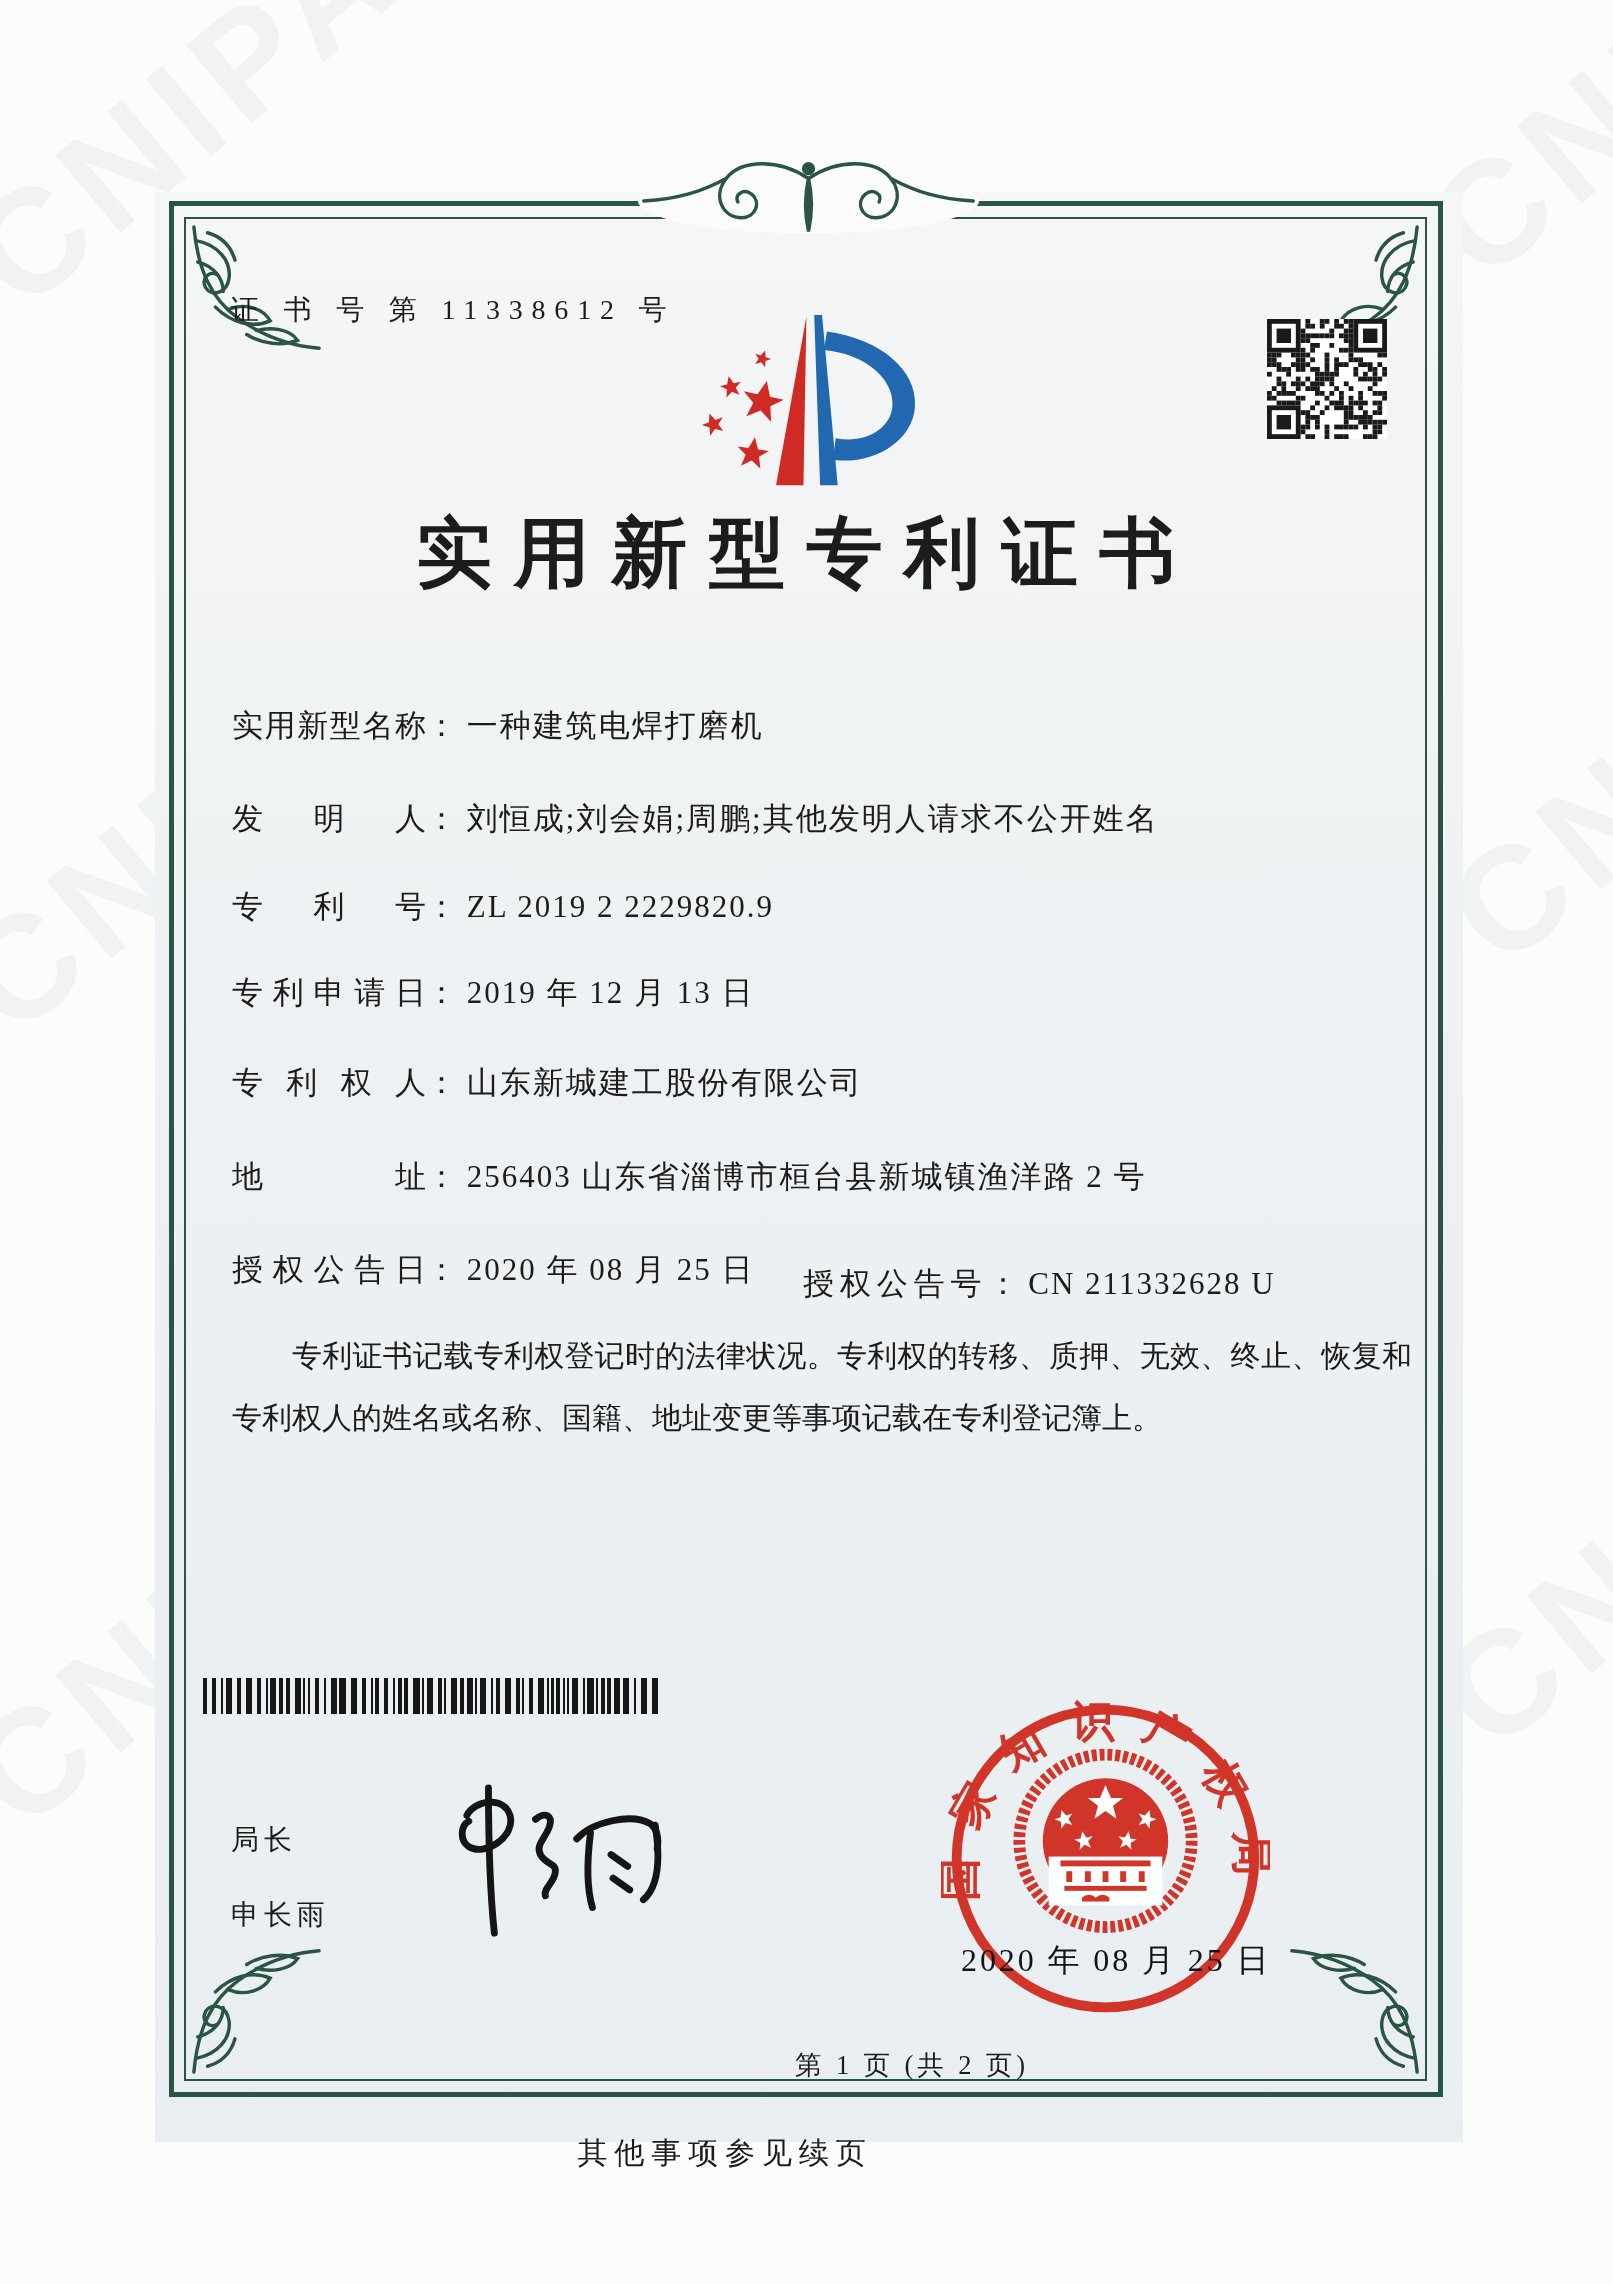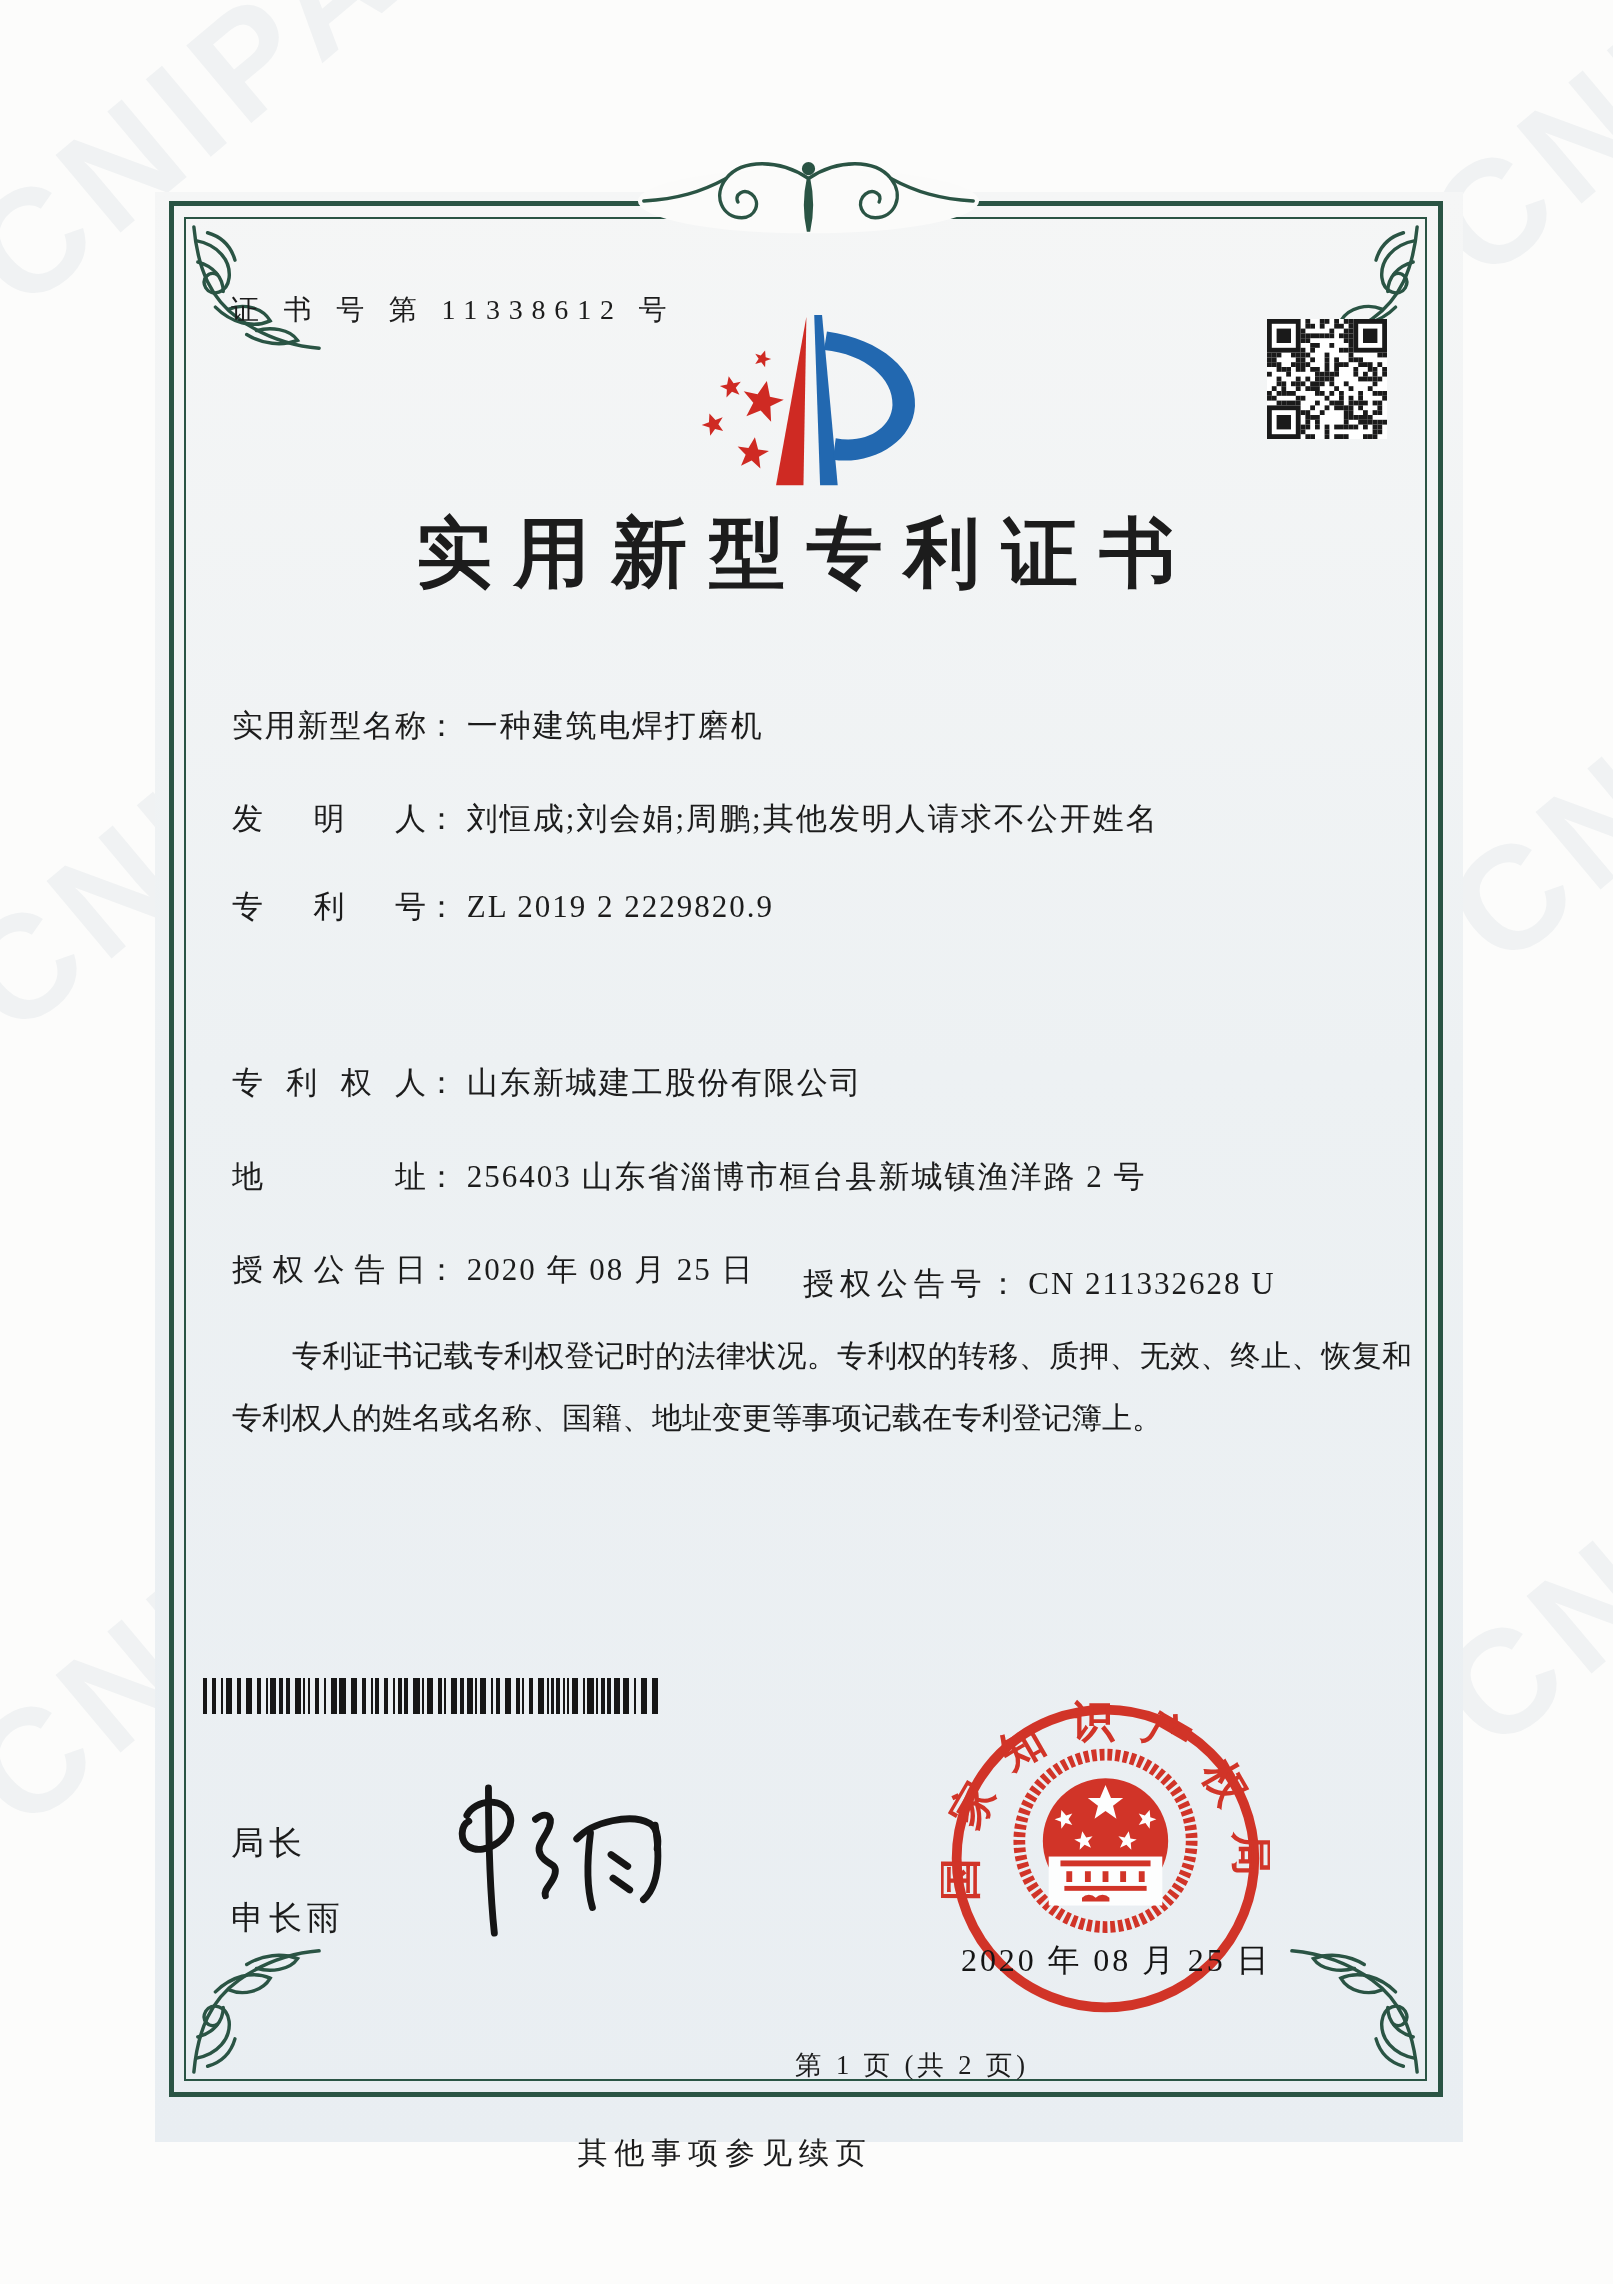--- a/index.html
+++ b/index.html
@@ -34,21 +34,21 @@
   .grant-pair .glabel{letter-spacing:5.9px;}
   
   .body-text{position:absolute;left:232px;top:1325px;width:1180px;
              font-size:30px;line-height:62px;text-align:justify;}
   .body-text p{margin:0;text-indent:2em;}
   
   .barcode{position:absolute;left:203px;top:1678px;width:453px;height:36px;
            display:flex;align-items:stretch;}
   .barcode div{height:100%;}
   
-  .dtitle,.dname{position:absolute;left:231px;font-size:33px;letter-spacing:4.9px;
+  .dtitle,.dname{position:absolute;left:231px;font-size:28px;letter-spacing:4.9px;
         font-family:"Liberation Sans","DejaVu Sans",sans-serif;font-weight:500;}
   .dtitle{top:1821px;}
   .dname{top:1896px;}
   .signature{position:absolute;left:410px;top:1776px;}
   
   .seal{position:absolute;left:941px;top:1694px;opacity:.94;}
   .seal-date{position:absolute;left:961px;top:1939px;width:310px;text-align:center;
              font-size:32px;letter-spacing:2.9px;color:#141414;white-space:nowrap;}
   
   .pageno{position:absolute;left:441px;width:588px;top:2047px;text-align:right;
@@ -372,20 +372,23 @@
 
   <div class="frow" style="top:705px">
     <span class="flabel">实用新型名称</span><span class="fcolon">：</span><span class="fvalue">一种建筑电焊打磨机</span>
   </div>
   <div class="frow" style="top:798px">
     <span class="flabel">发明人</span><span class="fcolon">：</span><span class="fvalue">刘恒成;刘会娟;周鹏;其他发明人请求不公开姓名</span>
   </div>
   <div class="frow" style="top:886px">
     <span class="flabel">专利号</span><span class="fcolon">：</span><span class="fvalue">ZL 2019 2 2229820.9</span>
   </div>
+  <div class="frow" style="top:972px">
+    <span class="flabel">专利申请日</span><span class="fcolon">：</span><span class="fvalue">2019 年 12 月 13 日</span>
+  </div>
   <div class="frow" style="top:1062px">
     <span class="flabel">专利权人</span><span class="fcolon">：</span><span class="fvalue">山东新城建工股份有限公司</span>
   </div>
   <div class="frow" style="top:1156px">
     <span class="flabel">地址</span><span class="fcolon">：</span><span class="fvalue">256403 山东省淄博市桓台县新城镇渔洋路 2 号</span>
   </div>
   <div class="frow" style="top:1249px">
     <span class="flabel">授权公告日</span><span class="fcolon">：</span><span class="fvalue">2020 年 08 月 25 日</span>
     <span class="grant-pair">
       <span class="glabel">授权公告号</span><span>：</span><span class="fvalue">CN 211332628 U</span>

